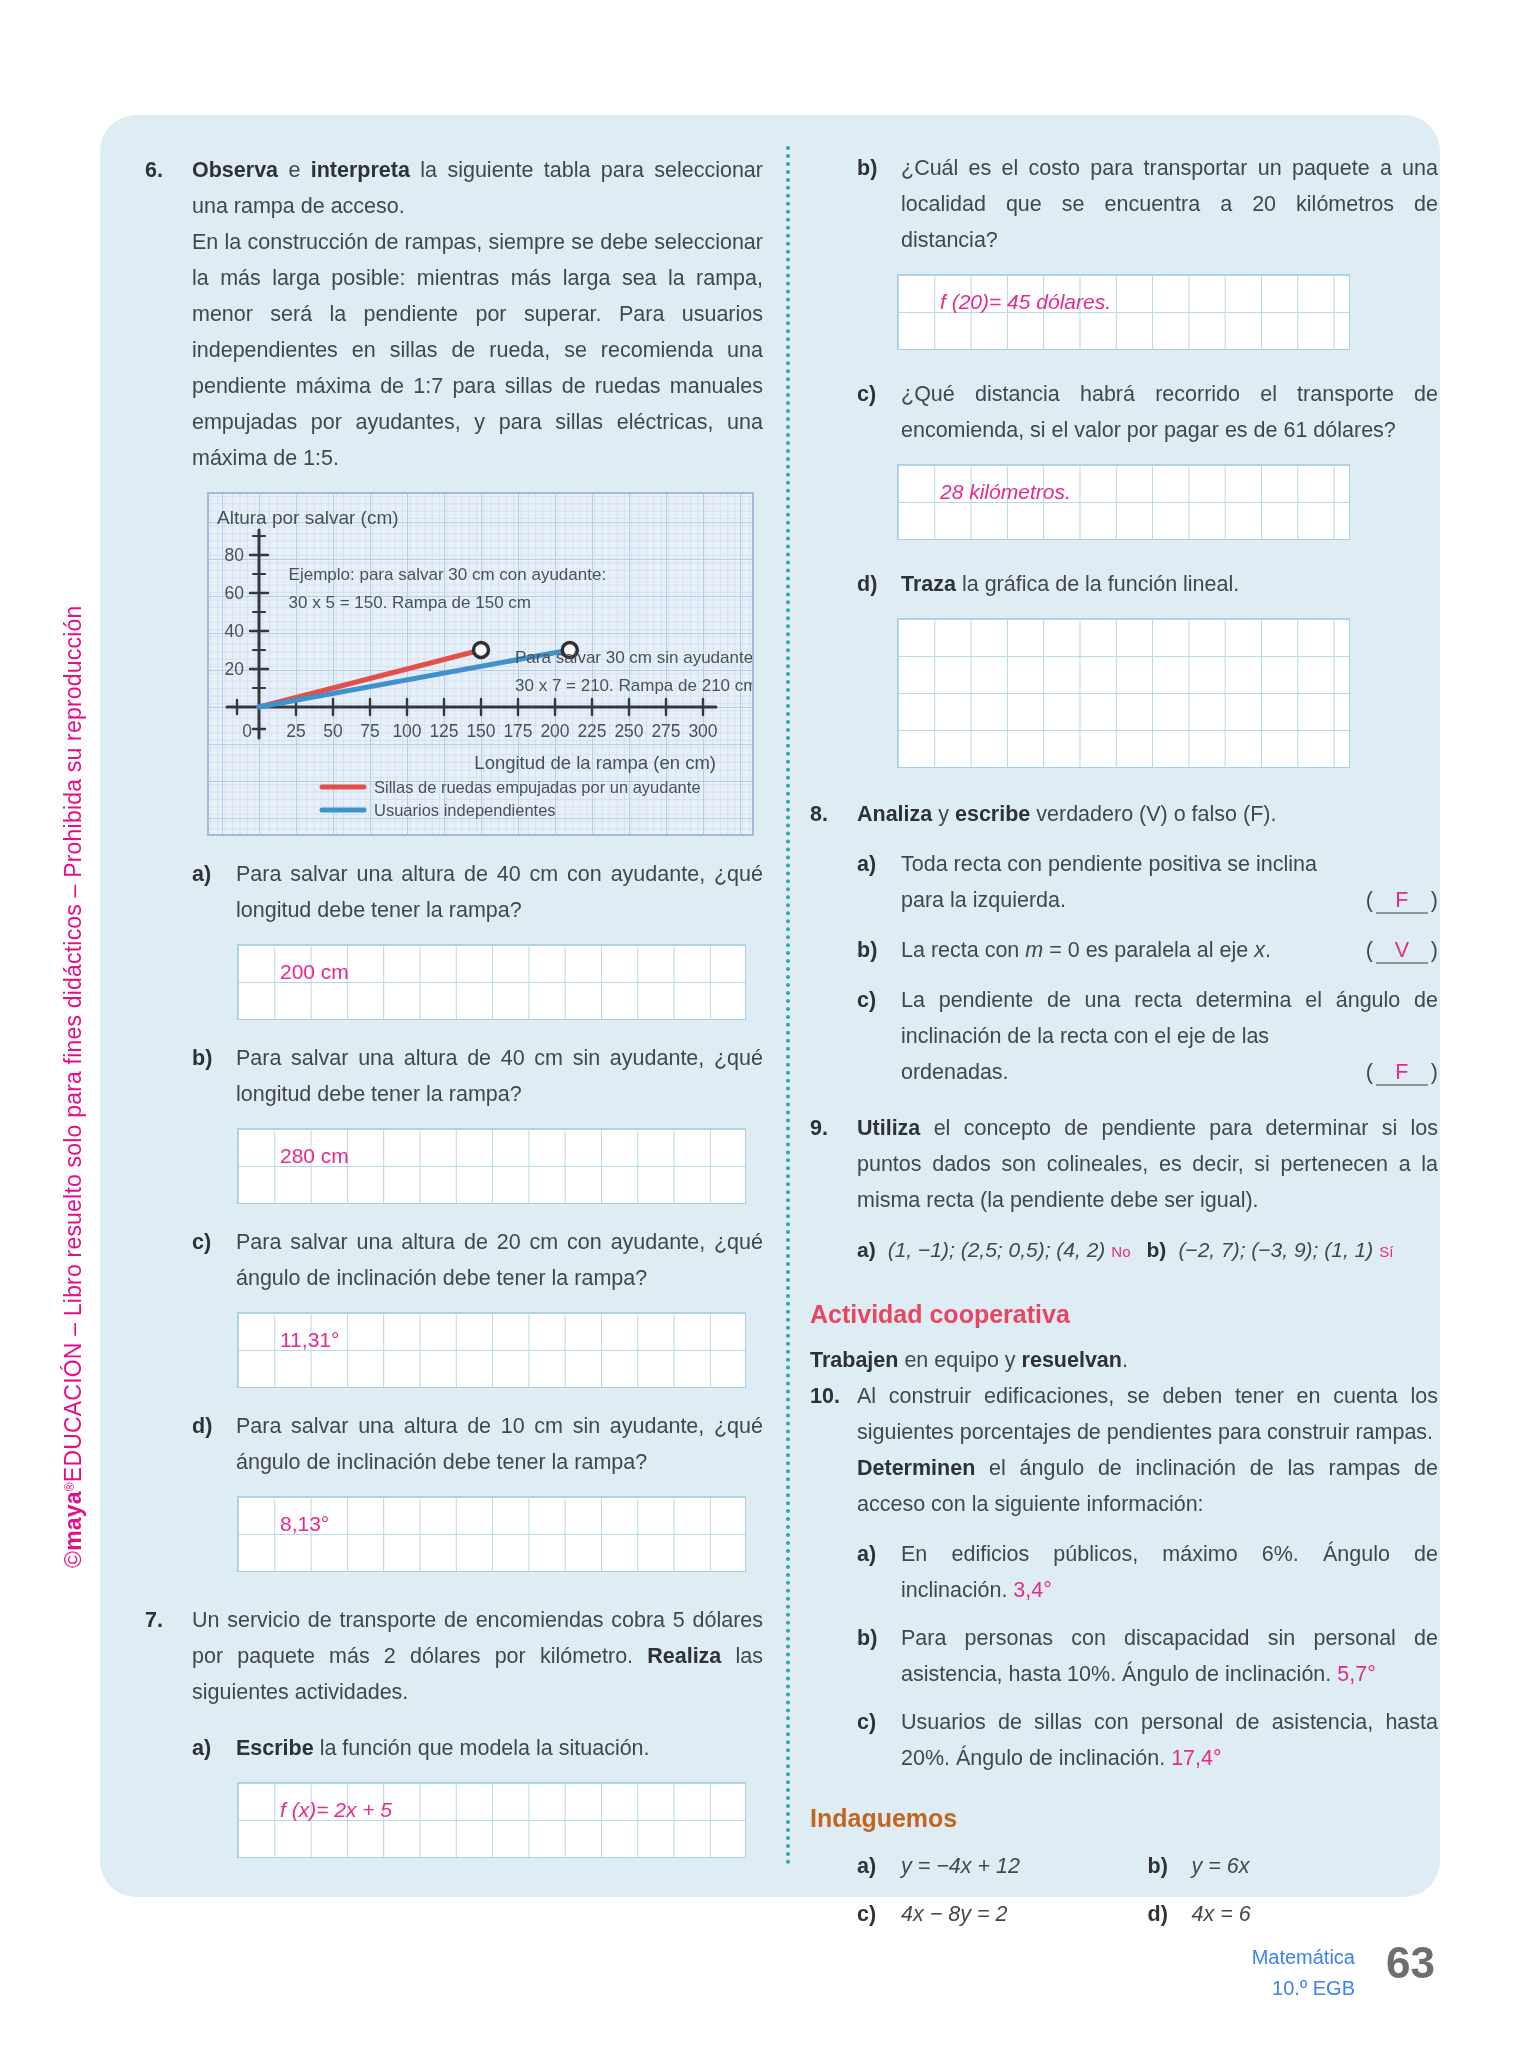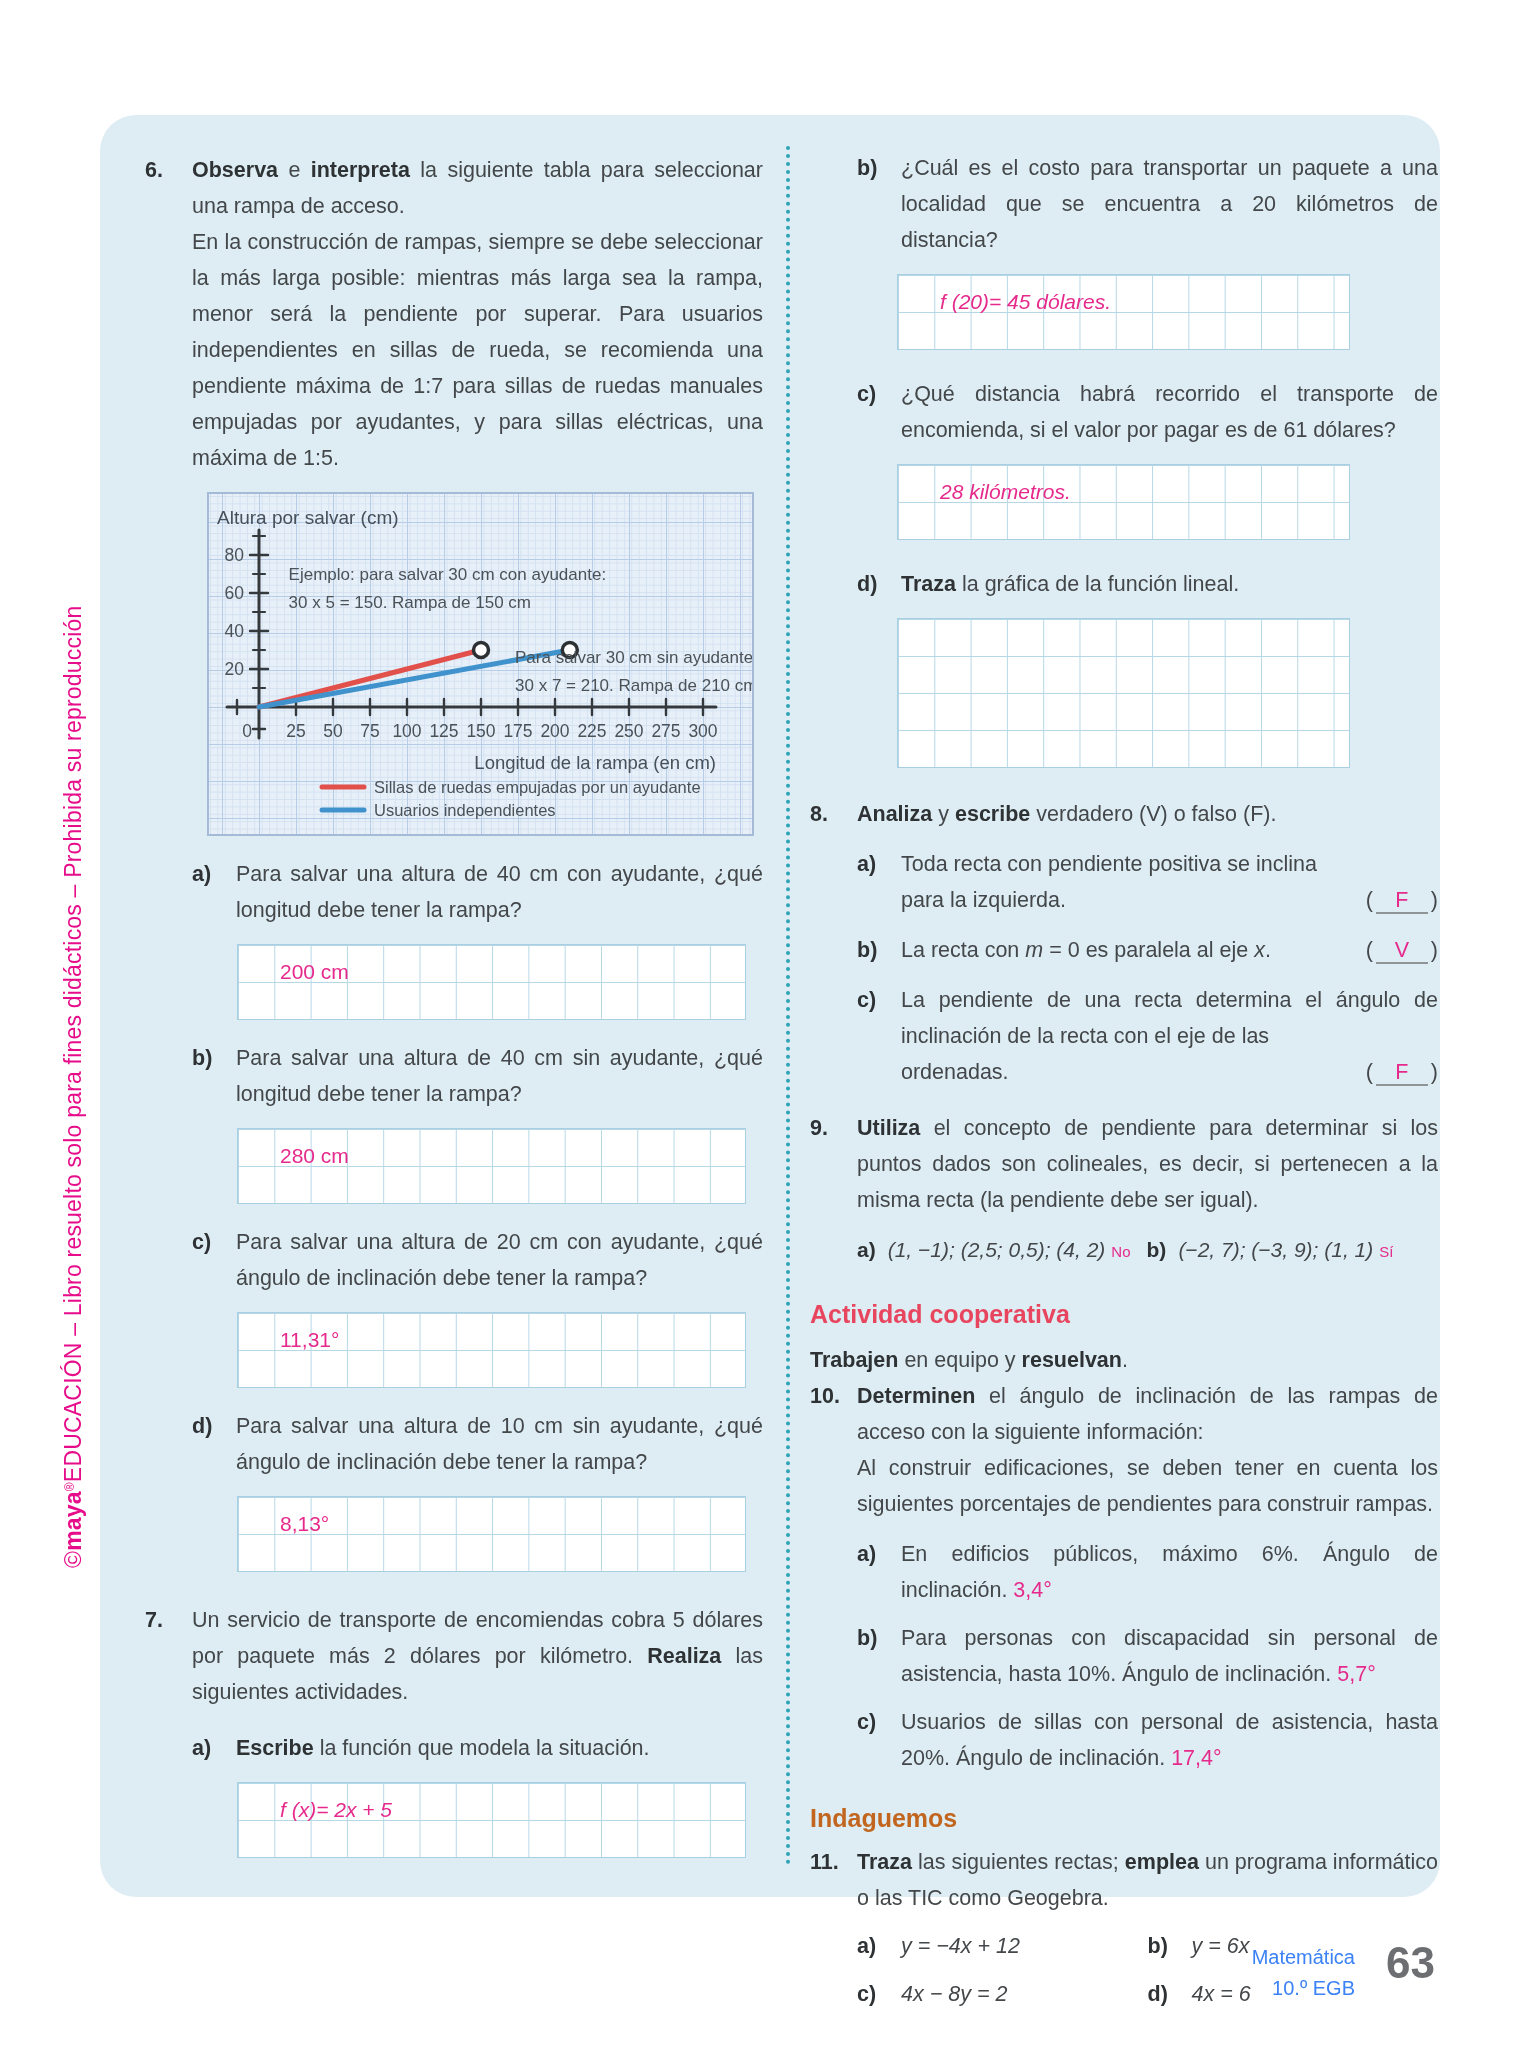--- a/index.html
+++ b/index.html
@@ -310,46 +310,40 @@
     <span class="ppts">(−2, 7); (−3, 9); (1, 1)</span>
     <span class="mini" style="margin-right:0;">Sí</span>
   </div>
 
   <div class="h-red">Actividad cooperativa</div>
   <div class="lead"><b>Trabajen</b><span> en equipo y </span><b>resuelvan</b><span>.</span></div>
 
   <div class="item" style="margin-top:0;">
     <div class="num">10.</div>
     <div class="bod">
+      <div class="para">Al construir edificaciones, se deben tener en cuenta los siguientes porcentajes de pendientes para construir rampas.</div>
       <div class="para"><b>Determinen</b><span> el ángulo de inclinación de las rampas de acceso con la siguiente información:</span></div>
-      <div class="para">Al construir edificaciones, se deben tener en cuenta los siguientes porcentajes de pendientes para construir rampas.</div>
     </div>
   </div>
 
   <div class="sub" style="margin-top:14px;">
     <span class="lab">a)</span>
     <div class="bod"><span>En edificios públicos, máximo 6%. Ángulo de inclinación.  </span><span class="m">3,4°</span></div>
   </div>
   <div class="sub" style="margin-top:12px;">
     <span class="lab">b)</span>
     <div class="bod"><span>Para personas con discapacidad sin personal de asistencia, hasta 10%. Ángulo de inclinación. </span><span class="m">5,7°</span></div>
   </div>
   <div class="sub" style="margin-top:12px;">
     <span class="lab">c)</span>
     <div class="bod"><span>Usuarios de sillas con personal de asistencia, hasta 20%. Ángulo de inclinación.  </span><span class="m">17,4°</span></div>
   </div>
 
   <div class="h-orange">Indaguemos</div>
 
-  <div class="item" style="margin-top:8px;">
-    <div class="num">11.</div>
-    <div class="bod">
-      <div class="para"><b>Traza</b><span> las siguientes rectas; </span><b>emplea</b><span> un programa informático o las TIC como Geogebra.</span></div>
-    </div>
-  </div>
 
   <div class="eq-row">
     <span class="lab2">a)</span>
     <span class="eq">y = −4x + 12</span>
     <span class="lab2">b)</span>
     <span class="eq">y = 6x</span>
   </div>
   <div class="eq-row">
     <span class="lab2">c)</span>
     <span class="eq">4x − 8y = 2</span>

